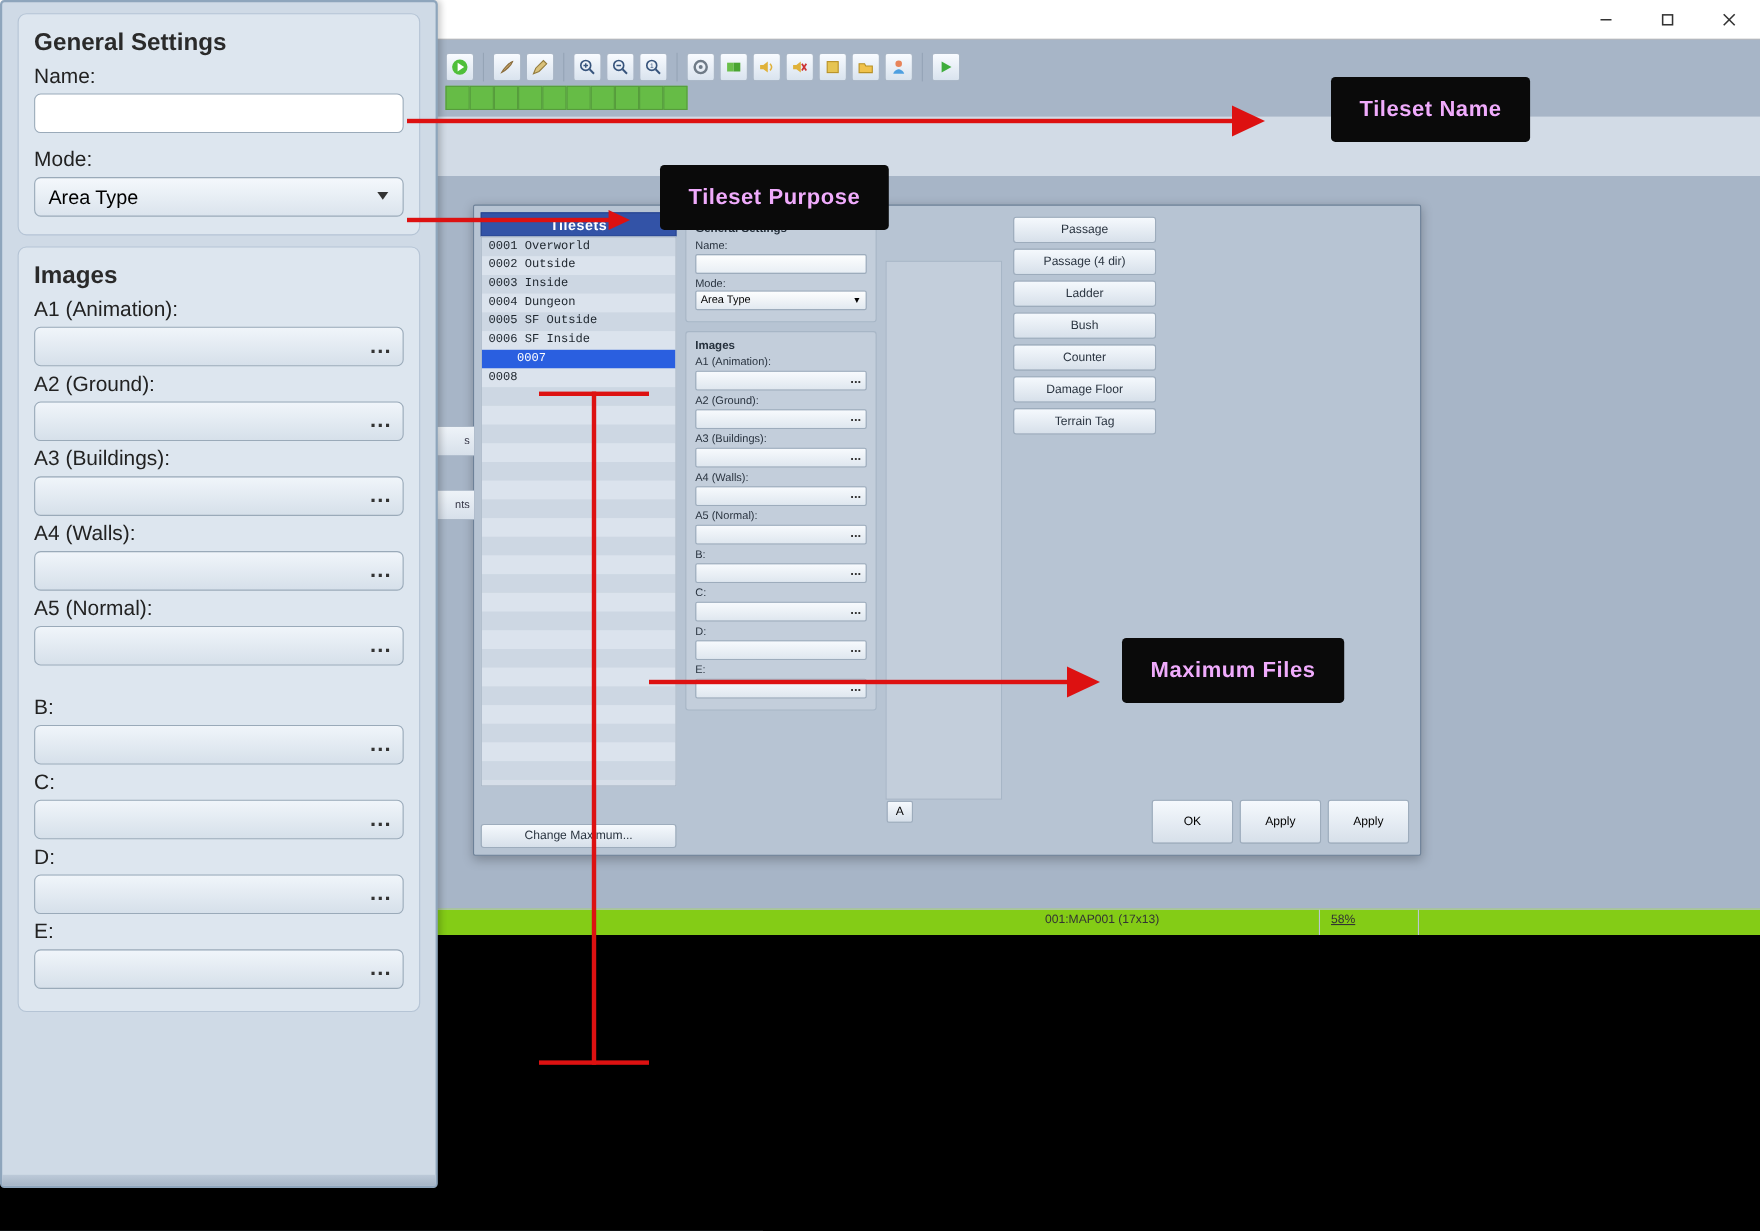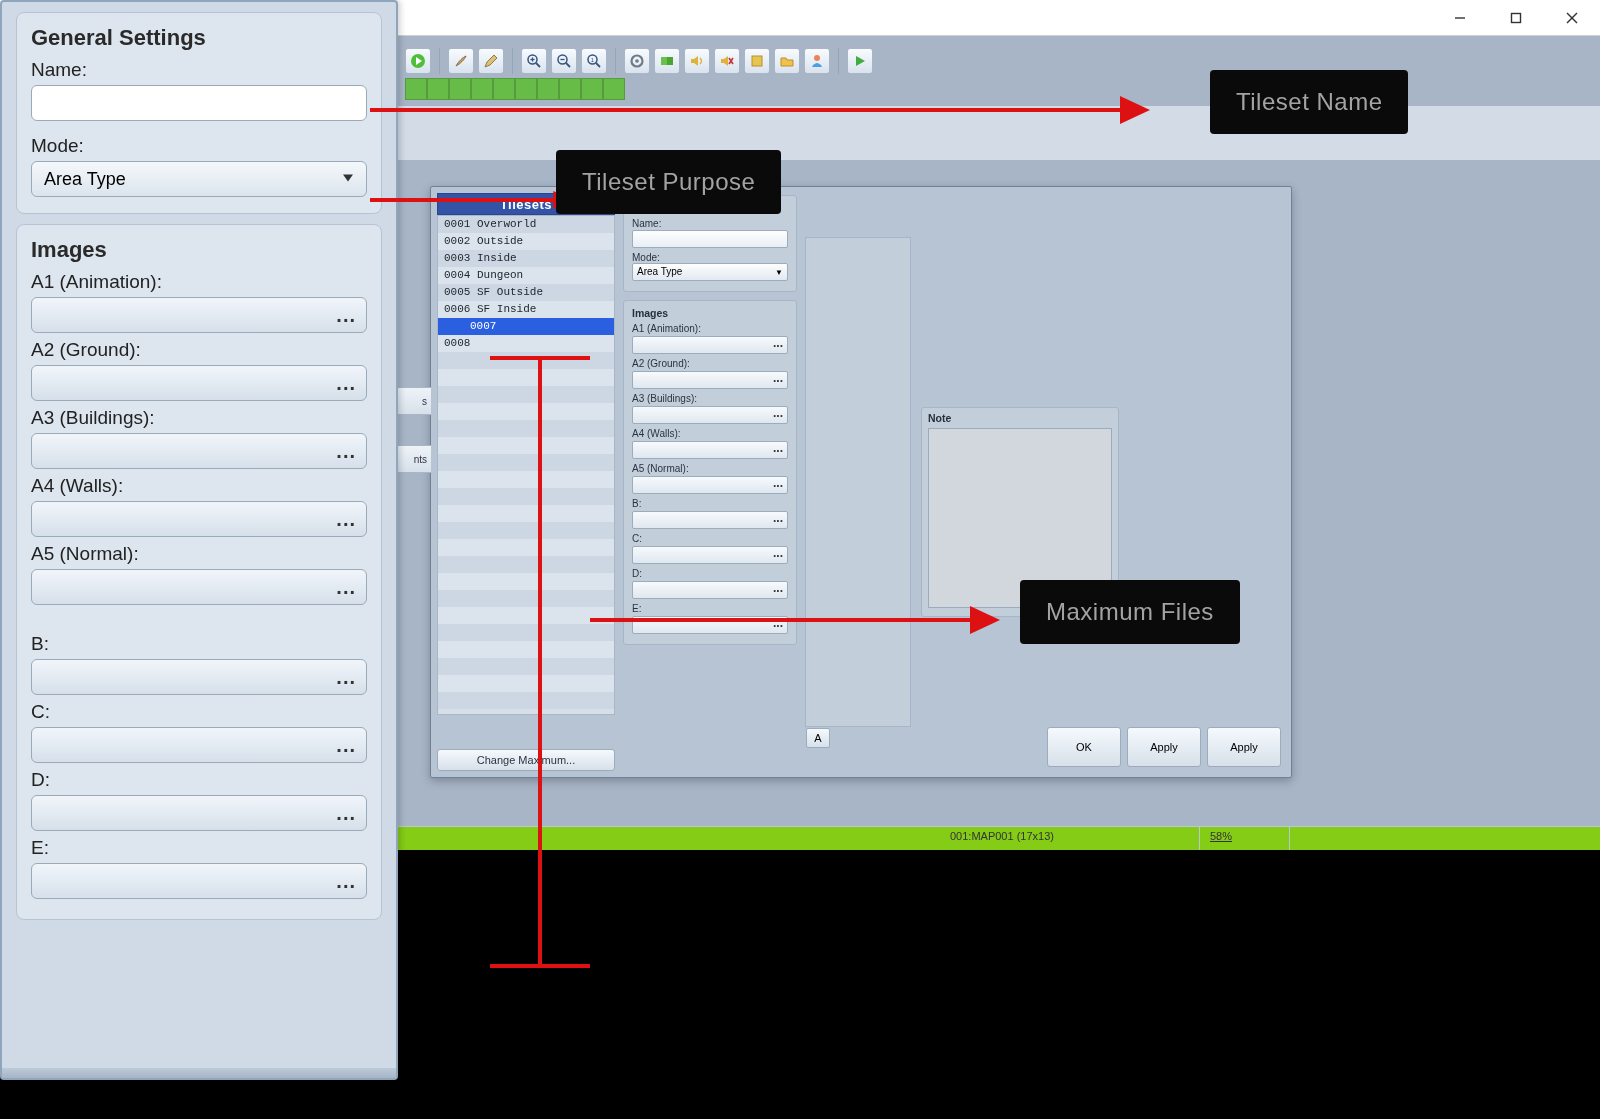--- a/index.html
+++ b/index.html
@@ -76,21 +76,21 @@
   .dlg-buttons{position:absolute; bottom:10px; right:10px; display:flex; gap:6px;}
   .dlg-btn{width:74px; height:40px; background:linear-gradient(#f5f9fd,#d7e0ea); border:1px solid #9dacbc; border-radius:3px; display:flex; align-items:center; justify-content:center; font-size:11px; cursor:pointer;}
 
   
   .statusbar{position:absolute; top:826px; left:390px; width:1210px; height:24px; background:#84cc16; border-top:1px solid #bcc7d2; display:flex; font-size:11px; color:#333;}
   .st-cell{border-right:1px solid #bcc7d2; padding:3px 10px;}
   .st-cell.map{flex:0 0 260px; margin-left:550px;}
   .st-cell.zoom{flex:0 0 90px;text-decoration:underline;}
 
   
-  .anno{position:absolute; background:#0a0a0a; color:#a3a3a3; font-size:24px; font-weight:400; padding:18px 26px; border-radius:4px; z-index:20; white-space:nowrap; letter-spacing:.5px;}
+  .anno{position:absolute; background:#0a0a0a; color:#f0abfc; font-size:20px; font-weight:700; padding:18px 26px; border-radius:4px; z-index:20; white-space:nowrap; letter-spacing:.5px;}
   .arrow-line{position:absolute; background:#d11; z-index:19;}
   .arrow-head{position:absolute; width:0; height:0; z-index:19;}
   .arrow-head.right{border-top:14px solid transparent; border-bottom:14px solid transparent; border-left:30px solid #d11;}
   .ibar-v{position:absolute; width:4px; background:#d11; z-index:19;}
   .ibar-h{position:absolute; height:4px; background:#d11; z:index:19; z-index:19;}
 
 </style>
 </head>
 <body>
 
@@ -315,27 +315,30 @@
               <span class="mdots">...</span>
             </div>
           </div>
       </div>
     </div>
 
     <div class="preview-col">
       <div class="preview-tab">A</div>
     </div>
 
-
-    <div class="note-col">
-      <div class="note-box">
-        <div class="nhead">Note</div>
-        <div class="note-area"></div>
-      </div>
-    </div>
+    <div class="right-col" id="type-btns">
+        <div class="type-btn">Passage</div>
+        <div class="type-btn">Passage (4 dir)</div>
+        <div class="type-btn">Ladder</div>
+        <div class="type-btn">Bush</div>
+        <div class="type-btn">Counter</div>
+        <div class="type-btn">Damage Floor</div>
+        <div class="type-btn">Terrain Tag</div>
+      </div>
+
 
     <div class="dlg-buttons">
       <div class="dlg-btn">OK</div>
       <div class="dlg-btn">Apply</div>
       <div class="dlg-btn">Apply</div>
     </div>
   </div>
 </div>
 
 <div class="statusbar">
@@ -416,21 +419,21 @@
           <div class="file-slot">
             <span class="dots">...</span>
           </div>
         </div>
       </div>
   </div>
   <div class="left-foot"></div>
 </div>
 
 <div class="anno" style="top:70px; left:1210px;">Tileset Name</div>
-<div class="anno" style="top:150px; left:556px;">Tileset Purpose</div>
+<div class="anno" style="top:150px; left:600px;">Tileset Purpose</div>
 <div class="anno" style="top:580px; left:1020px;">Maximum Files</div>
 
 <div class="arrow-line" style="top:108px; left:370px; width:760px; height:4px;"></div>
 <div class="arrow-head right" style="top:96px; left:1120px;"></div>
 
 <div class="arrow-line" style="top:198px; left:370px; width:195px; height:4px;"></div>
 <div class="arrow-head right" style="top:186px; left:548px; transform:scale(0.65);"></div>
 
 <div class="arrow-line" style="top:618px; left:590px; width:390px; height:4px;"></div>
 <div class="arrow-head right" style="top:606px; left:970px;"></div>

